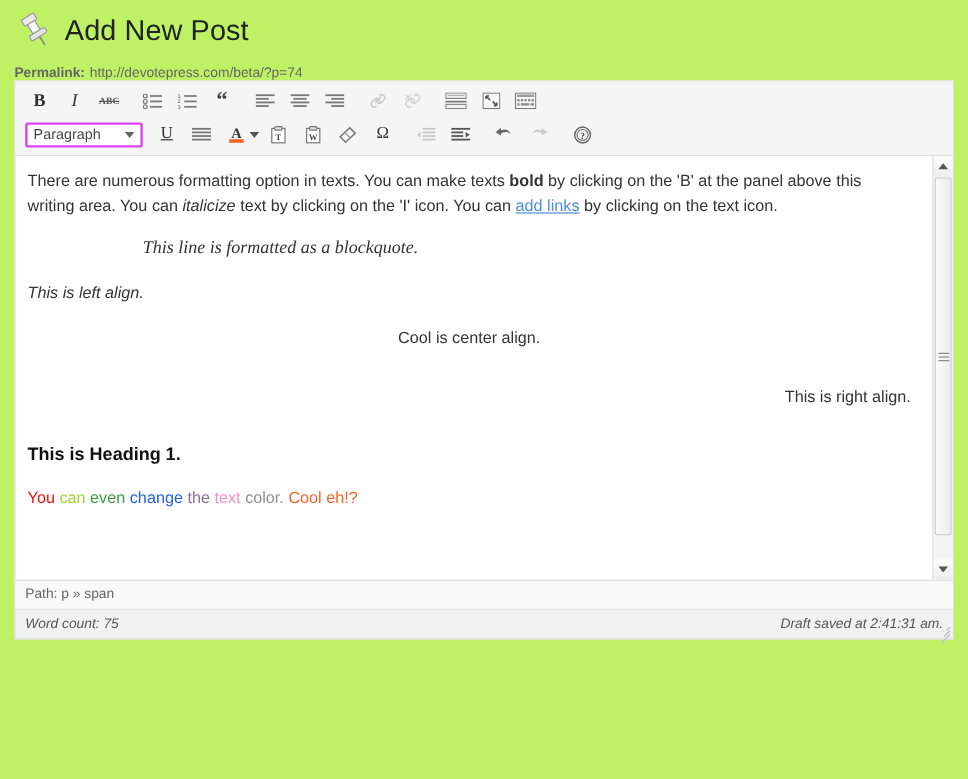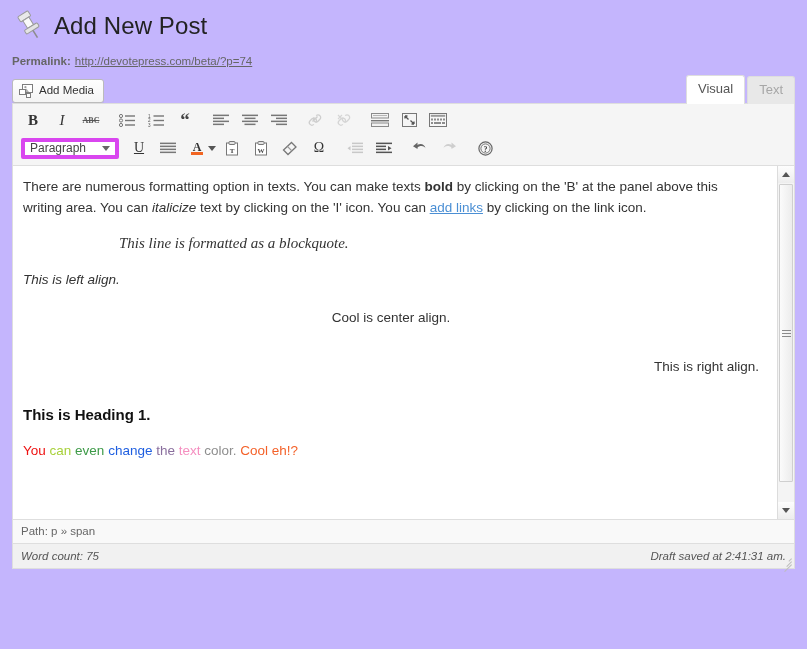--- a/index.html
+++ b/index.html
@@ -3,21 +3,21 @@
 <meta charset="utf-8">
 <style>
   * { box-sizing: border-box; }
   html, body {
     margin: 0; padding: 0;
     width: 807px; height: 649px;
     background: #ffffff;
     font-family: "Liberation Sans", sans-serif;
     -webkit-font-smoothing: antialiased;
   }
-  .page { position: relative; width: 807px; height: 649px; background: #c4b5fd; overflow: hidden; }
+  .page { position: relative; width: 807px; height: 649px; background: #bef264; overflow: hidden; }
 
   
   .page-header {
     display: flex; align-items: center;
     padding: 10px 0 6px 12px;
     height: 48px;
   }
   .pin-icon { width: 34px; height: 34px; margin-right: 8px; flex: 0 0 auto; }
   .page-title {
     font-size: 24px; font-weight: normal; color: #222;
@@ -36,21 +36,21 @@
     box-shadow: inset 0 1px 1px rgba(0,0,0,.04);
   }
 
   
   .permalink-row {
     display: flex; align-items: center;
     padding: 7px 30px 0 12px;
     font-size: 11.5px; color: #666;
   }
   .permalink-label { font-weight: bold; color: #666; margin-right: 4px; }
-  .permalink-url { color: #666; margin-right: 7px; text-decoration: underline; }
+  .permalink-url { color: #666; margin-right: 7px; }
   .btn {
     display: inline-flex; align-items: center; justify-content: center;
     border: 1px solid #bbb; border-radius: 3px;
     background: linear-gradient(to bottom, #fefefe 0%, #f4f4f4 100%);
     color: #333; font-size: 11.5px; line-height: 1;
     padding: 4px 8px; cursor: pointer;
     box-shadow: 0 1px 0 rgba(0,0,0,.06);
     font-family: "Liberation Sans", sans-serif;
     white-space: nowrap;
   }
@@ -104,21 +104,21 @@
     display: flex; align-items: center; justify-content: center;
     cursor: pointer; border: 1px solid transparent; border-radius: 2px;
     margin-right: 1px;
   }
   .tb-btn.disabled { opacity: .35; cursor: default; }
   .tb-btn svg, .tb-btn span { display: block; }
   .tb-sep { width: 7px; }
 
   .fmt-select {
     width: 98px; height: 21px;
-    border: 4px solid #d946ef; border-radius: 2px;
+    border: 2px solid #d946ef; border-radius: 2px;
     background: #fff; color: #444;
     font-family: "Liberation Sans", sans-serif; font-size: 12px;
     padding: 0 16px 0 5px; margin: 0 6px 0 2px;
     display: flex; align-items: center; position: relative;
     cursor: pointer;
   }
   .fmt-select .caret {
     position: absolute; right: 5px; top: 50%; margin-top: -2px;
     width: 0; height: 0;
     border-left: 4px solid transparent; border-right: 4px solid transparent;
@@ -235,39 +235,20 @@
     </span>
     <span class="page-title">Add New Post</span>
   </div>
 
 
   <div class="permalink-row">
     <span class="permalink-label">Permalink:</span>
     <span class="permalink-url">http://devotepress.com/beta/?p=74</span>
   </div>
 
-  <div class="media-row">
-    <button class="btn add-media-btn">
-      <span class="media-icon">
-        <svg viewBox="0 0 15 14" width="15" height="14">
-          <rect x="3.5" y="0.5" width="10" height="8" fill="#fff" stroke="#7d7d7d"></rect>
-          <circle cx="6.4" cy="3.2" r="1.1" fill="#9e9e9e"></circle>
-          <path d="M4.2 8 L7.4 4.4 L10 8 Z" fill="#b0b0b0"></path>
-          <rect x="0.5" y="5.5" width="6" height="5" fill="#fff" stroke="#7d7d7d"></rect>
-          <rect x="7.5" y="9.5" width="4" height="4" fill="#fff" stroke="#7d7d7d"></rect>
-        </svg>
-      </span>
-      <span>Add Media</span>
-    </button>
-
-    <div class="editor-tabs">
-      <div class="tab active">Visual</div>
-      <div class="tab">Text</div>
-    </div>
-  </div>
 
   <div class="editor">
 
     <div class="toolbar">
 
       <div class="tb-row">
         <div class="tb-btn">
           <span style="font-family:'Liberation Serif',serif;font-weight:bold;font-size:15px;color:#333;">B</span>
         </div>
         <div class="tb-btn">
@@ -459,21 +440,21 @@
             <circle cx="7.5" cy="7.5" r="4.6" fill="none" stroke="#666" stroke-width="0.9"></circle>
             <text x="7.5" y="10.6" text-anchor="middle" font-size="8" font-weight="bold" fill="#444" font-family="Liberation Serif, serif">?</text>
           </svg>
         </div>
       </div>
     </div>
 
     <div class="content-wrap">
       <div class="content">
 
-        <p><span>There are numerous formatting option in texts. You can make texts </span><b>bold</b><span> by clicking on the 'B' at the panel above this writing area. You can </span><i>italicize</i><span> text by clicking on the 'I' icon. You can </span><a class="lnk" href="#">add links</a><span> by clicking on the link icon.</span></p>
+        <p><span>There are numerous formatting option in texts. You can make texts </span><b>bold</b><span> by clicking on the 'B' at the panel above this writing area. You can </span><i>italicize</i><span> text by clicking on the 'I' icon. You can </span><a class="lnk" href="#">add links</a><span> by clicking on the text icon.</span></p>
 
         <p class="bq"><span>This line is formatted as a </span><span class="sp-err">blockquote</span><span>.</span></p>
 
         <p class="al-left tight">This is left align.</p>
         <p class="al-center">Cool is center align.</p>
         <p class="al-right">This is right align.</p>
 
         <h1 class="h1">This is Heading 1.</h1>
 
         <p id="colored-line"><span style="color: rgb(238, 17, 17);">You</span><span style="color: rgb(51, 51, 51);"> </span><span style="color: rgb(168, 209, 59);">can</span><span style="color: rgb(51, 51, 51);"> </span><span style="color: rgb(61, 154, 72);">even</span><span style="color: rgb(51, 51, 51);"> </span><span style="color: rgb(31, 95, 224);">change</span><span style="color: rgb(51, 51, 51);"> </span><span style="color: rgb(138, 111, 158);">the</span><span style="color: rgb(51, 51, 51);"> </span><span style="color: rgb(245, 143, 192);">text</span><span style="color: rgb(51, 51, 51);"> </span><span style="color: rgb(142, 142, 142);">color.</span><span style="color: rgb(51, 51, 51);"> </span><span style="color: rgb(244, 98, 42);">Cool eh!?</span></p>

